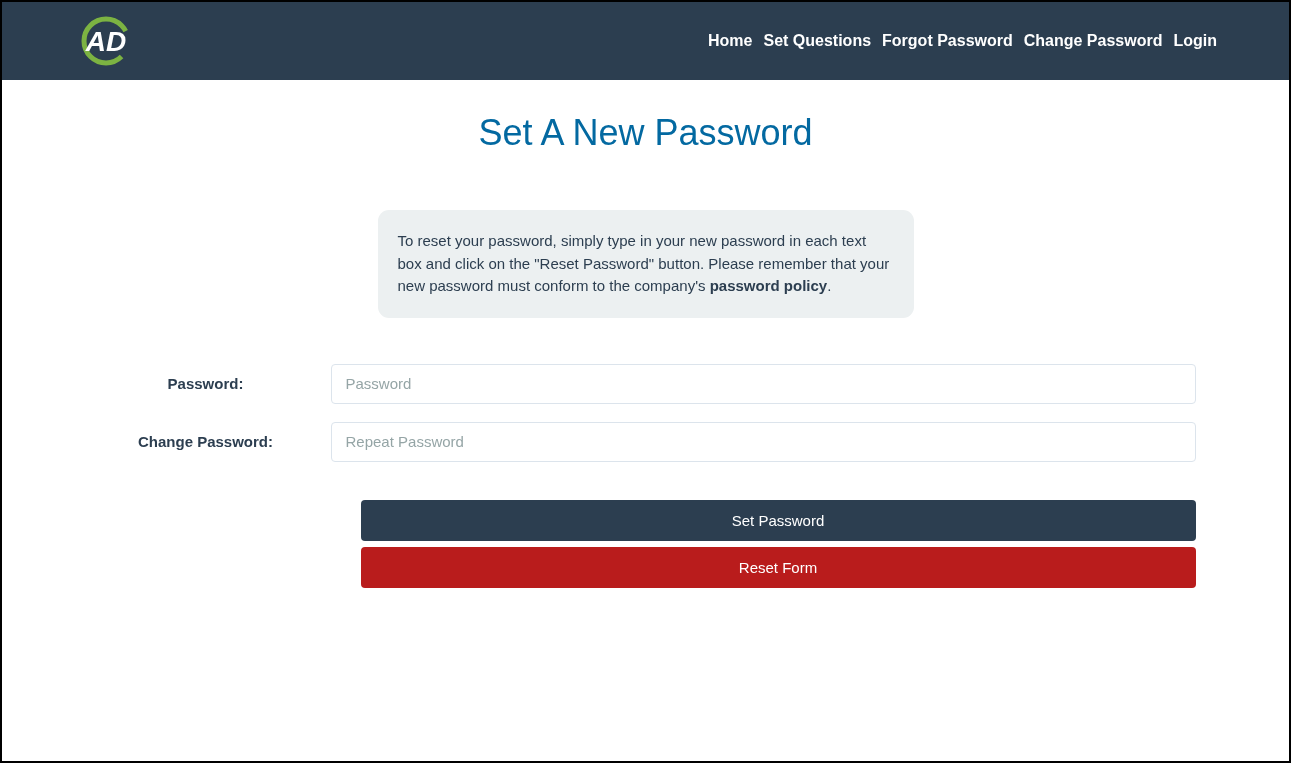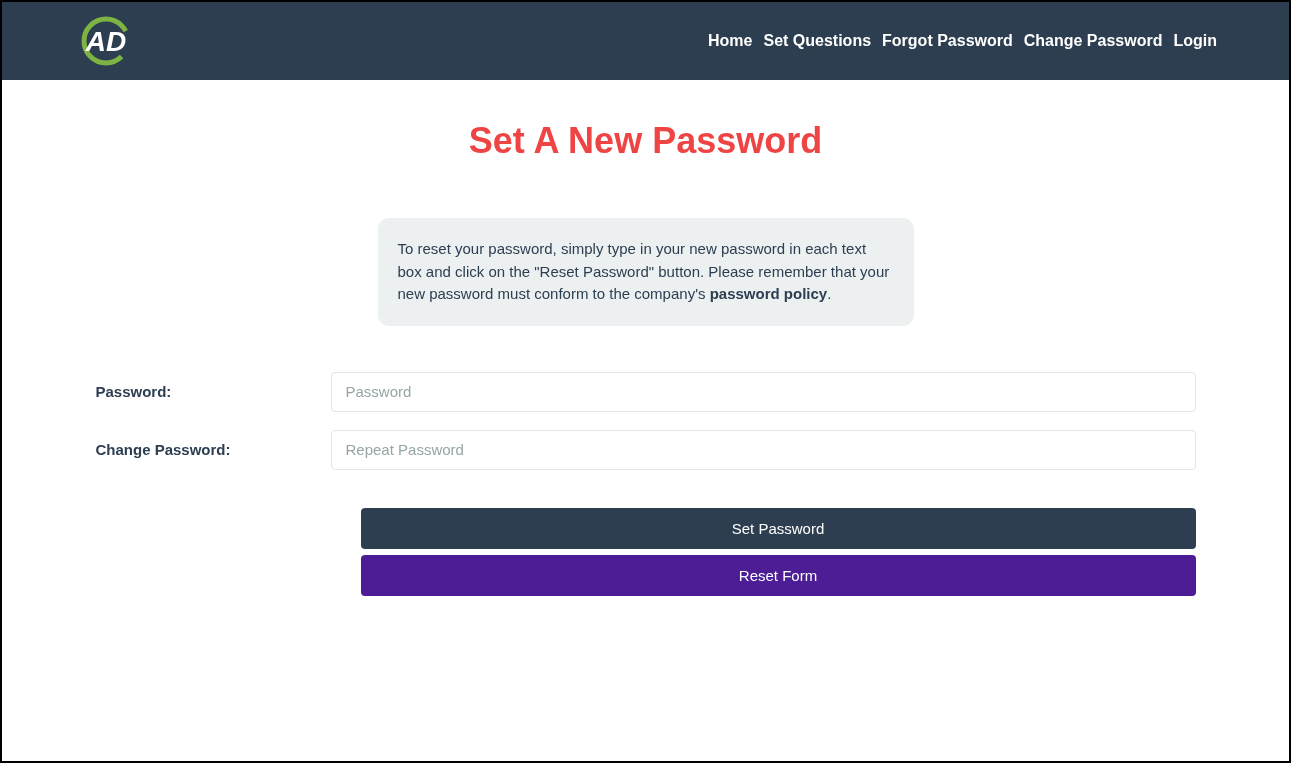--- a/index.html
+++ b/index.html
@@ -42,24 +42,24 @@
       cursor: pointer;
       text-decoration: none;
     }
     .container {
       max-width: 1130px;
       margin: 0 auto;
       padding: 0 15px;
     }
     .page-title {
       text-align: center;
-      color: #ef4444;
+      color: #0369a1;
       font-size: 36px;
-      font-weight: 700;
-      margin-top: 40px;
+      font-weight: 400;
+      margin-top: 32px;
     }
     .info-box {
       background: #ecf0f1;
       max-width: 536px;
       margin: 56px auto 0;
       padding: 20px;
       color: #2c3e50;
       font-size: 15px;
       line-height: 1.5;
       border-radius: 11px;
@@ -67,21 +67,21 @@
     .info-box .bold {
       font-weight: 700;
     }
     .form-row {
       display: flex;
       align-items: center;
       margin-bottom: 18px;
     }
     .form-label {
       width: 235px;
-      text-align: left;
+      text-align: center;
       padding-right: 15px;
       color: #2c3e50;
       font-size: 15px;
       font-weight: 700;
     }
     .form-input {
       flex: 1;
       height: 40px;
       border: 1px solid #dce4ec;
       border-radius: 4px;
@@ -109,21 +109,21 @@
       border: none;
       border-radius: 4px;
       cursor: pointer;
       font-family: inherit;
       color: #fff;
     }
     .btn-primary {
       background: #2c3e50;
     }
     .btn-secondary {
-      background: #4c1d95;
+      background: #b91c1c;
     }
   </style>
 </head>
 <body>
 
 <div class="navbar">
   <div class="logo">
     <svg viewBox="0 0 65 50">
       <circle cx="32" cy="25" r="22" fill="none" stroke="#7cb342" stroke-width="5" stroke-dasharray="110 30" transform="rotate(45 32 25)"></circle>
       <text x="32" y="35" font-family="Arial" font-size="28" font-weight="900" font-style="italic" fill="#fff" text-anchor="middle">AD</text>

